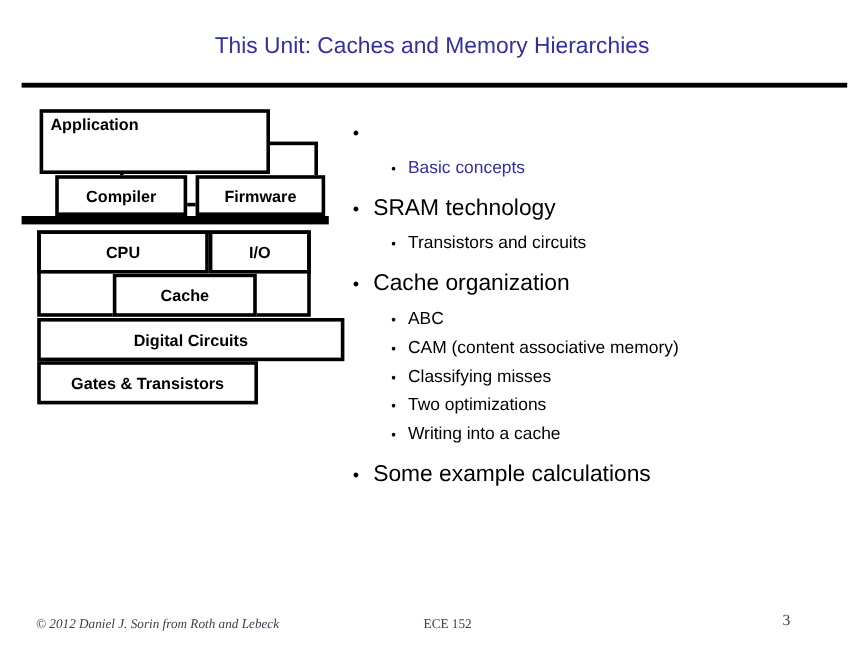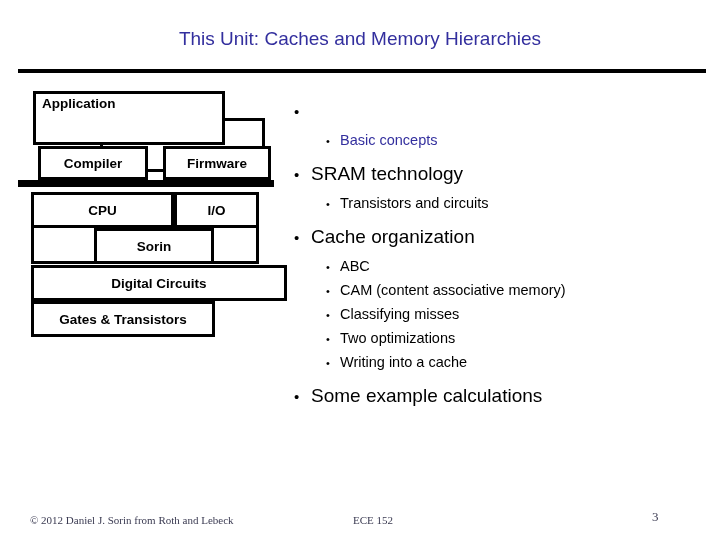--- a/index.html
+++ b/index.html
@@ -57,21 +57,21 @@
     font-size: 13.5px;
     color: #000000;
     display: flex;
     align-items: center;
     justify-content: center;
     white-space: nowrap;
   }
   
   #box-application { left: 33px;  top: 91px;  width: 192px; height: 54px; justify-content: flex-start; padding-left: 6px; align-items: flex-start; padding-top: 2px; }
   #box-os          { left: 100px; top: 118px; width: 165px; height: 54px; justify-content: flex-start; padding-left: 26px; align-items: flex-start; padding-top: 2px; }
-  #box-compiler    { left: 38px;  top: 146px; width: 110px; height: 34px; }
+  #box-compiler    { left: 46px;  top: 146px; width: 110px; height: 34px; }
   #box-firmware    { left: 163px; top: 146px; width: 108px; height: 34px; }
 
   
   #isa-bar {
     position: absolute;
     left: 18px;
     top: 180px;
     width: 256px;
     height: 7px;
     background: #000000;
@@ -138,21 +138,21 @@
   .gap-md { height: 7px; }
 
   
   .footer-txt {
     position: absolute;
     font-family: "Liberation Serif", serif;
     font-size: 11px;
     color: #3b3b52;
     white-space: nowrap;
   }
-  #footer-copyright { left: 30px;  top: 514px; }
+  #footer-copyright { left: 30px;  top: 514px; font-style: italic; }
   #footer-course    { left: 353px; top: 514px; }
   #footer-pagenum   { left: 652px; top: 509px; font-size: 13px; }
 </style>
 </head>
 <body>
 
 <div id="slide-title">This Unit: Caches and Memory Hierarchies</div>
 <div id="title-rule"></div>
 
 <div id="stack-diagram">
@@ -169,21 +169,21 @@
   <div class="sbox" id="box-firmware">Firmware</div>
 
   <div id="isa-bar"></div>
 
   <div id="box-hw-outer" style="position:absolute;box-sizing:border-box;"></div>
 
   <div class="sbox" id="box-cpu" style="background:transparent;">CPU</div>
 
   <div class="sbox" id="box-io" style="background:transparent;">I/O</div>
 
-  <div class="sbox" id="box-memory">Sorin</div>
+  <div class="sbox" id="box-memory">Cache</div>
 
   <div class="sbox" id="box-digital">Digital Circuits</div>
 
   <div class="sbox" id="box-gates">Gates &amp; Transistors</div>
 </div>
 
 <div id="bullets">
     <div class="bullet lvl1">
       <span class="dot">•</span>
     </div>

